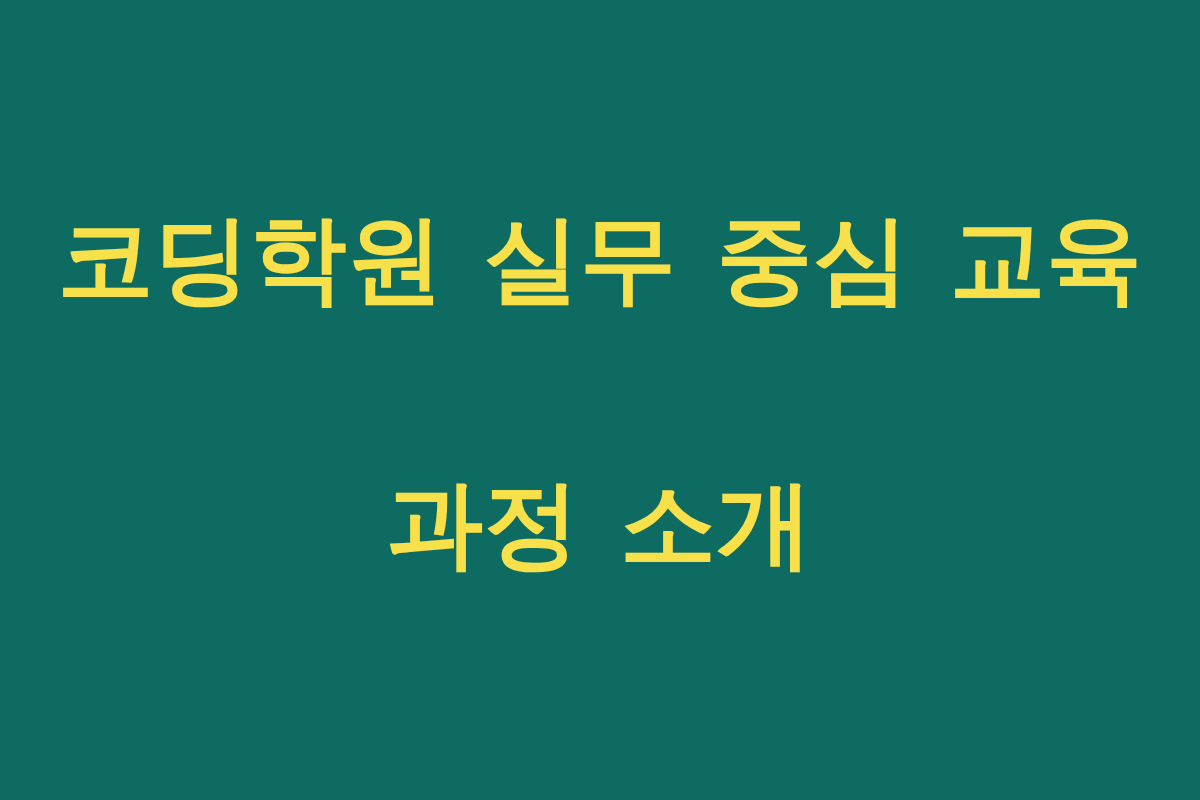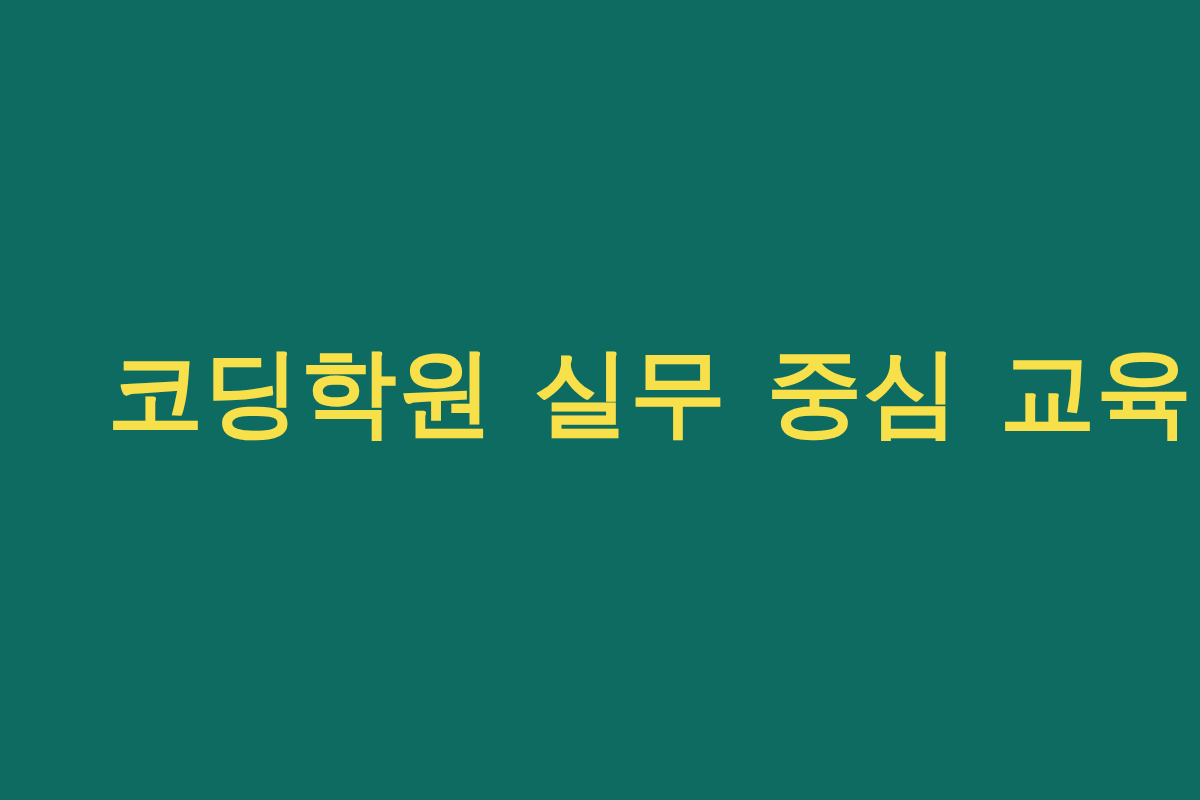--- a/index.html
+++ b/index.html
@@ -15,21 +15,21 @@
     font-family: "DejaVu Sans", "Liberation Sans", sans-serif;
   }
 
   .banner {
     position: relative;
     width: 1200px;
     height: 800px;
     box-sizing: border-box;
     display: flex;
     align-items: center;
-    justify-content: flex-end;
+    justify-content: center;
     background: #0E6B61;
   }
 
   .banner-inner {
     width: 1100px;
     display: flex;
     flex-direction: column;
     align-items: center;
     justify-content: center;
     
@@ -58,16 +58,17 @@
 </style>
 </head>
 <body>
 
 <div class="banner" style="background: rgb(14, 107, 97);">
 
   <div class="banner-inner">
 
     <h1 class="title" style="color: rgb(247, 224, 74);">
       <span class="title-line">코딩학원 실무 중심 교육</span>
+      <span class="title-line">과정 소개</span>
     </h1>
 
   </div>
 </div>
 
 </body></html>

